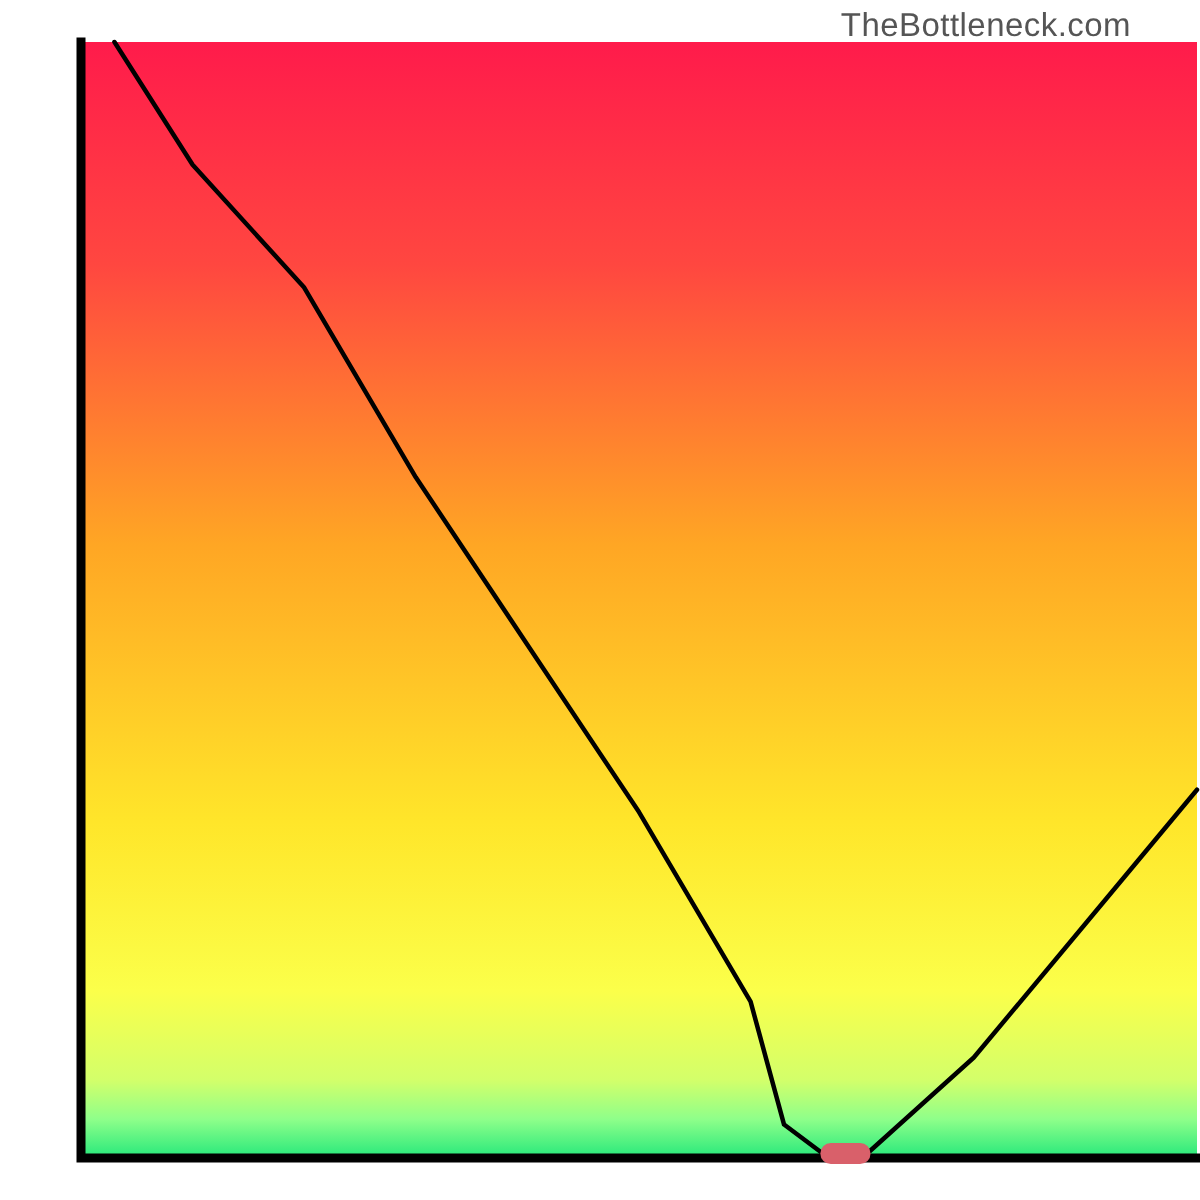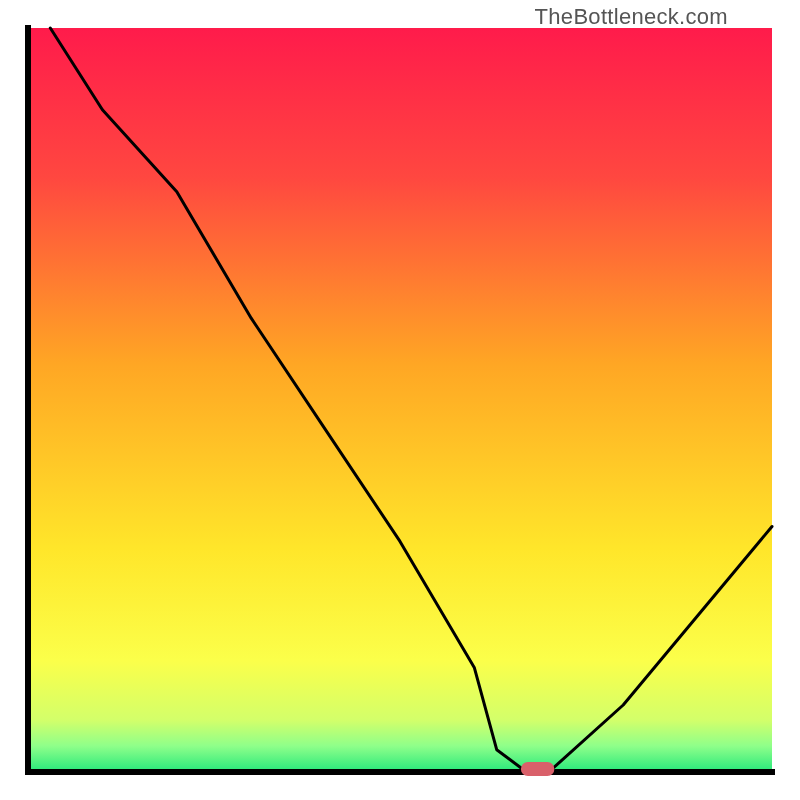--- a/index.html
+++ b/index.html
@@ -7,20 +7,21 @@
     padding: 0;
     width: 800px;
     height: 800px;
     background: #ffffff;
     font-family: Arial, Helvetica, sans-serif;
   }
   .chart-wrap {
     position: relative;
     width: 740px;
     height: 800px;
+    margin-left: 26px;
   }
   .watermark {
     position: absolute;
     top: 4px;
     right: 12px;
     color: #555;
     font-size: 22px;
     font-weight: 500;
     letter-spacing: 0.3px;
     user-select: none;

